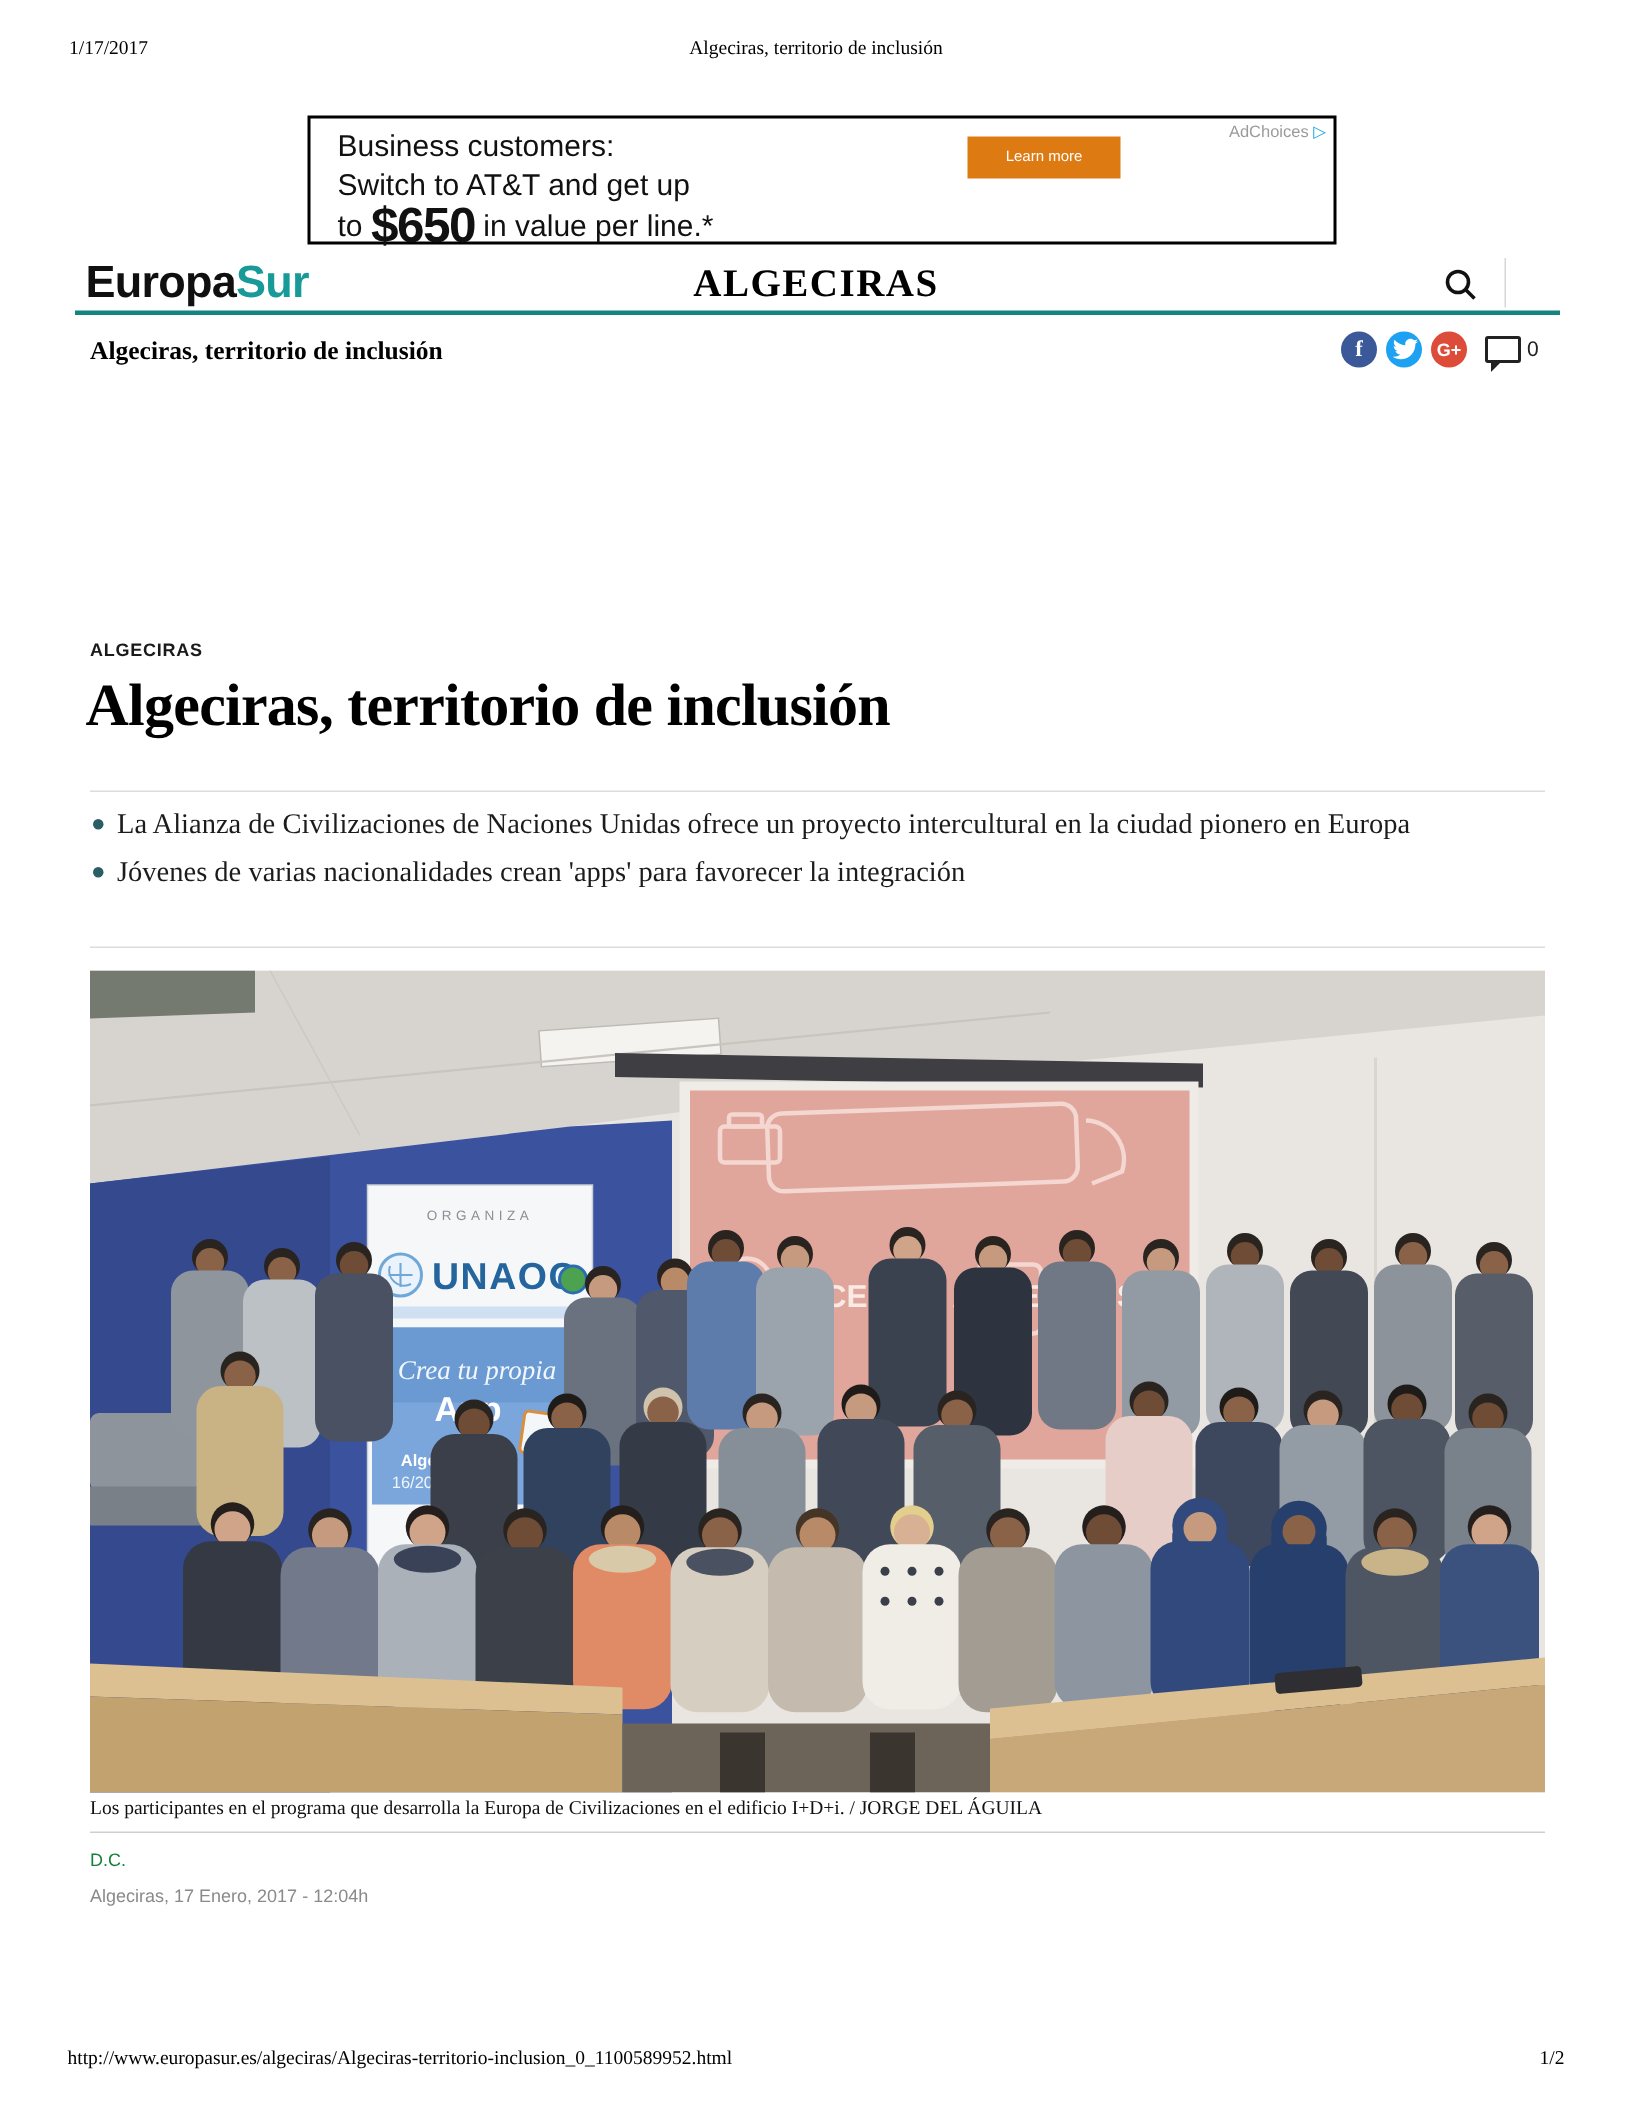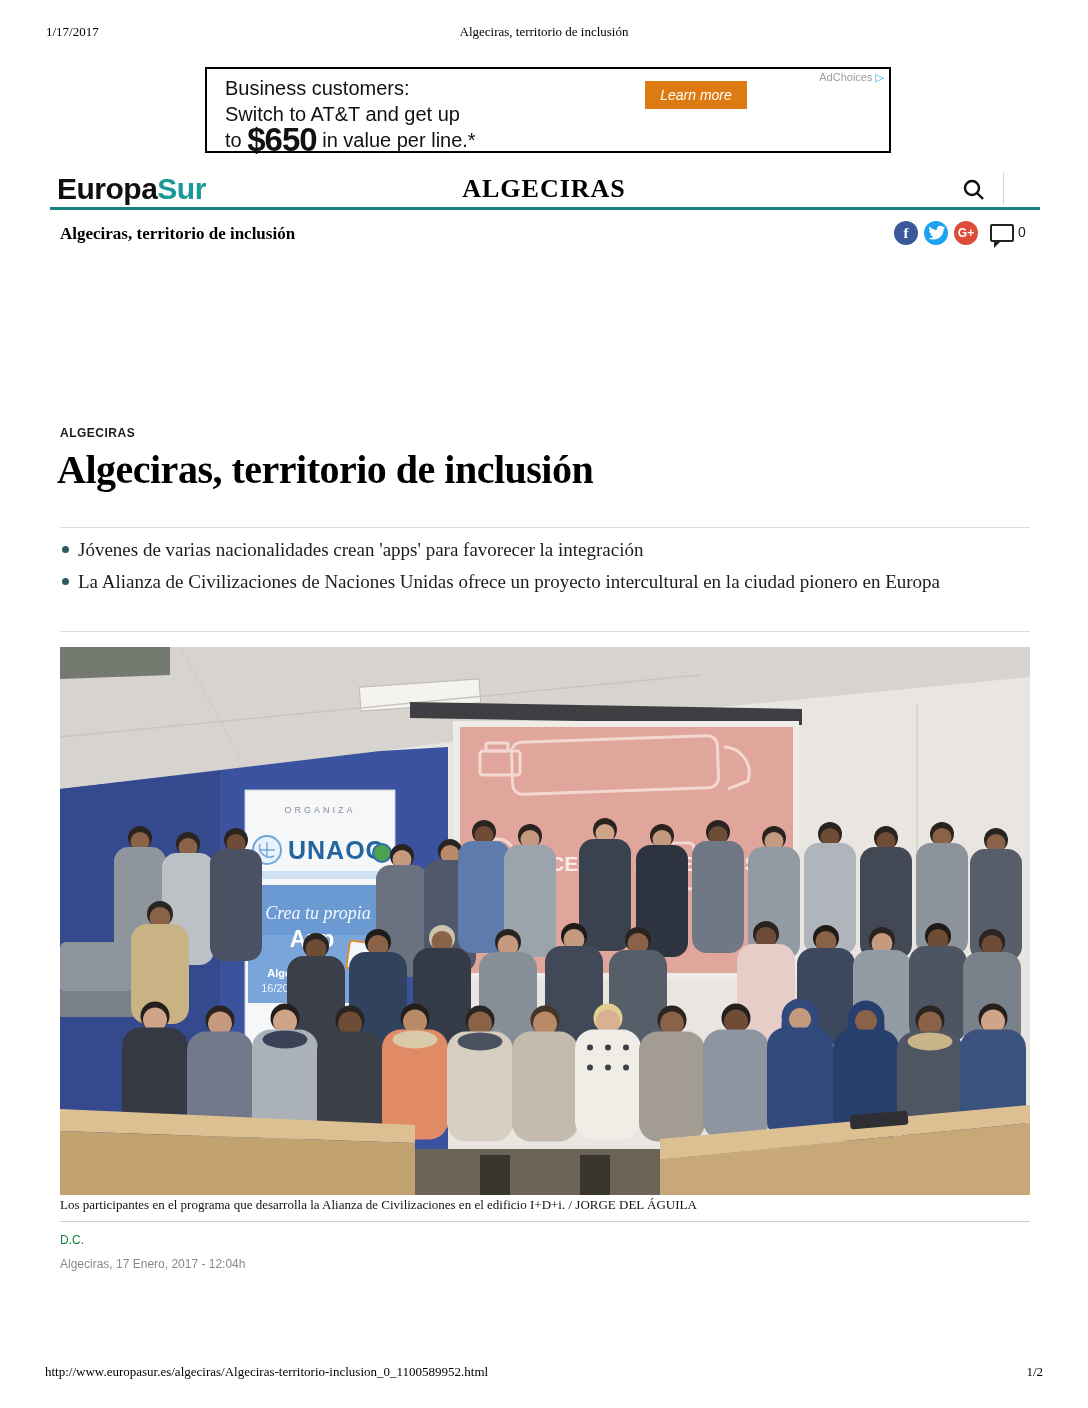--- a/index.html
+++ b/index.html
@@ -5,25 +5,25 @@
   html,body{margin:0;padding:0;}
   body{width:1088px;height:1408px;background:#fff;position:relative;
        font-family:"Liberation Sans",sans-serif;color:#000;overflow:hidden;}
   .abs{position:absolute;}
 
   
   .ph-date{left:46px;top:24px;font:13px "Liberation Serif",serif;}
   .ph-title{left:0;top:24px;width:1088px;text-align:center;font:13px "Liberation Serif",serif;}
 
   
-  .ad{left:205px;top:67px;width:682px;height:82px;border:2px solid #000;background:#fff;}
+  .ad{left:205px;top:77px;width:682px;height:82px;border:2px solid #000;background:#fff;}
   .ad-text{position:absolute;left:18px;top:6px;line-height:26px;font-size:20px;color:#111;}
   .ad-amount{font-size:33px;font-weight:bold;vertical-align:-4px;letter-spacing:-1px;}
   .ad-btn{position:absolute;left:438px;top:12px;width:102px;height:28px;background:#dd7a12;color:#fff;
-          font-size:14px;text-align:center;line-height:28px;cursor:pointer;font-style:italic;}
+          font-size:10px;text-align:center;line-height:28px;cursor:pointer;}
   .ad-choices{position:absolute;right:5px;top:2px;font-size:11px;color:#9b9b9b;}
   .ad-choices .tri{color:#15a5d8;font-size:11px;}
 
   
   .logo{left:57px;top:172px;font-size:30px;font-weight:800;letter-spacing:-0.5px;cursor:pointer;}
   .logo .black{color:#101010;} .logo .teal{color:#189b98;}
   .mast-section{left:0;top:174px;width:1088px;text-align:center;
                 font:bold 26px "Liberation Serif",serif;letter-spacing:1px;}
   .search{left:962px;top:178px;width:24px;height:24px;cursor:pointer;}
   .vdivider{left:1003px;top:172px;width:1px;height:33px;background:#d6d6d6;}
@@ -98,22 +98,22 @@
 </div>
 <div class="abs social gp">G+</div>
 <div class="abs cmt"></div>
 <div class="abs cmt-count">0</div>
 
 <div class="abs kicker">ALGECIRAS</div>
 <h1 class="abs headline" style="margin:0">Algeciras, territorio de inclusión</h1>
 <div class="abs rule r1"></div>
 
 <ul class="abs bullets">
+  <li>La Alianza de Civilizaciones de Naciones Unidas ofrece un proyecto intercultural en la ciudad pionero en Europa</li>
   <li>Jóvenes de varias nacionalidades crean 'apps' para favorecer la integración</li>
-  <li>La Alianza de Civilizaciones de Naciones Unidas ofrece un proyecto intercultural en la ciudad pionero en Europa</li>
 </ul>
 <div class="abs rule r2"></div>
 
 <div class="abs photo">
 <svg width="970" height="548" viewBox="0 0 970 548">
 
   <rect x="0" y="0" width="970" height="548" fill="#e9e6e2"></rect>
   <polygon points="0,0 970,0 970,30 640,62 320,104 0,142" fill="#d7d4cf"></polygon>
   <polygon points="0,0 110,0 110,28 0,32" fill="#747a70"></polygon>
   <rect x="300" y="36" width="120" height="24" fill="#f4f3ef" stroke="#bdbab4" transform="rotate(-4 360 48)"></rect>
@@ -384,19 +384,19 @@
   <polygon points="0,484 355,496 355,548 0,548" fill="#c2a26e"></polygon>
   <polygon points="600,512 970,476 970,458 600,492" fill="#dcc092"></polygon>
   <polygon points="600,512 970,476 970,548 600,548" fill="#c8a878"></polygon>
   <rect x="790" y="466" width="58" height="14" rx="3" fill="#2e2e33" transform="rotate(-5 819 473)"></rect>
   <rect x="355" y="502" width="245" height="46" fill="#6c6359"></rect>
   <rect x="420" y="508" width="30" height="40" fill="#3a362f"></rect>
   <rect x="520" y="508" width="30" height="40" fill="#3a362f"></rect>
 </svg>
 </div>
 
-<div class="abs caption">Los participantes en el programa que desarrolla la Alianza de Civilizaciones en el edificio I+D+i. / JORGE DEL ÁGUILA</div>
+<div class="abs caption">Los participantes en el programa que desarrolla la Europa de Civilizaciones en el edificio I+D+i. / JORGE DEL ÁGUILA</div>
 <div class="abs rule r3"></div>
 <div class="abs author">D.C.</div>
 <div class="abs dateline">Algeciras, 17 Enero, 2017 - 12:04h</div>
 
 <div class="abs f-url">http://www.europasur.es/algeciras/Algeciras-territorio-inclusion_0_1100589952.html</div>
 <div class="abs f-page">1/2</div>
 
 </body></html>

